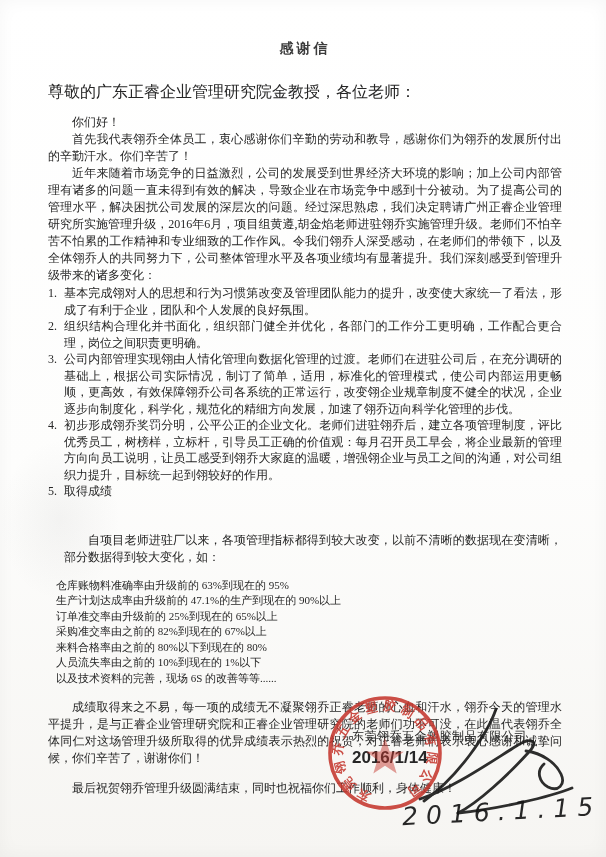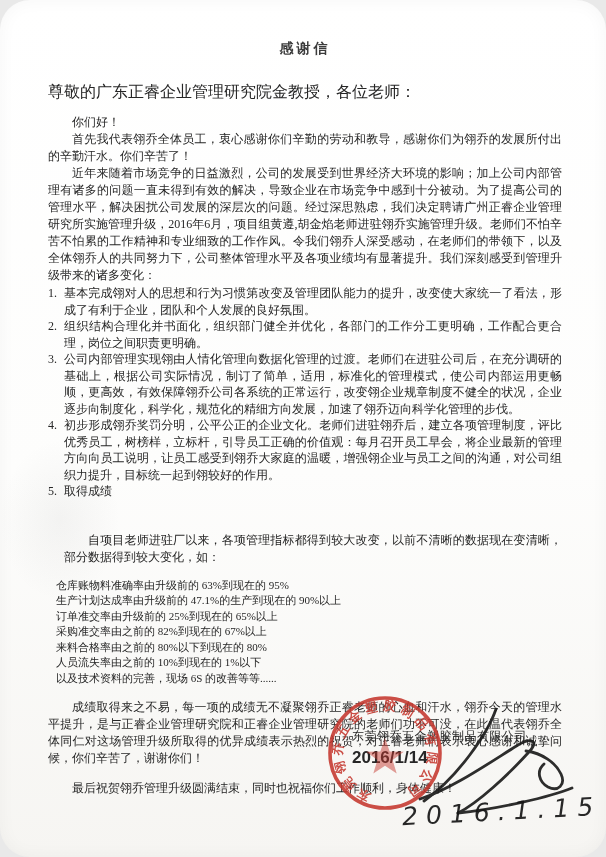--- a/index.html
+++ b/index.html
@@ -2,21 +2,20 @@
 <html><head>
 <meta charset="utf-8">
 <style>
   html,body { margin:0; padding:0; background:#e9e9e9; }
   .page {
     position:relative; width:606px; height:857px; margin:0 auto;
     background:linear-gradient(180deg,#ffffff 0%,#fdfdfc 55%,#f6f5f2 100%);
     font-family:"Liberation Serif","DejaVu Serif",serif;
     color:#262626; overflow:hidden;
     box-shadow:inset 0 0 18px rgba(0,0,0,0.04);
-    border-radius:30px;
   }
   .content { position:absolute; left:48px; right:44px; top:40px; }
   .title { margin:0 0 24px; font-size:14px; font-weight:600; text-align:center; letter-spacing:3px; color:#3c3c3c; }
   .salutation { margin:0 0 11px; font-size:16px; }
   .para { margin:0; font-size:12px; line-height:17px; text-align:justify; word-break:break-all; }
   .indent { text-indent:2em; }
   .list { margin-top:1px; }
   .list-item { display:flex; font-size:12px; line-height:16.5px; }
   .num { flex:0 0 16px; width:16px; }
   .li-text { flex:1; text-align:justify; word-break:break-all; }

